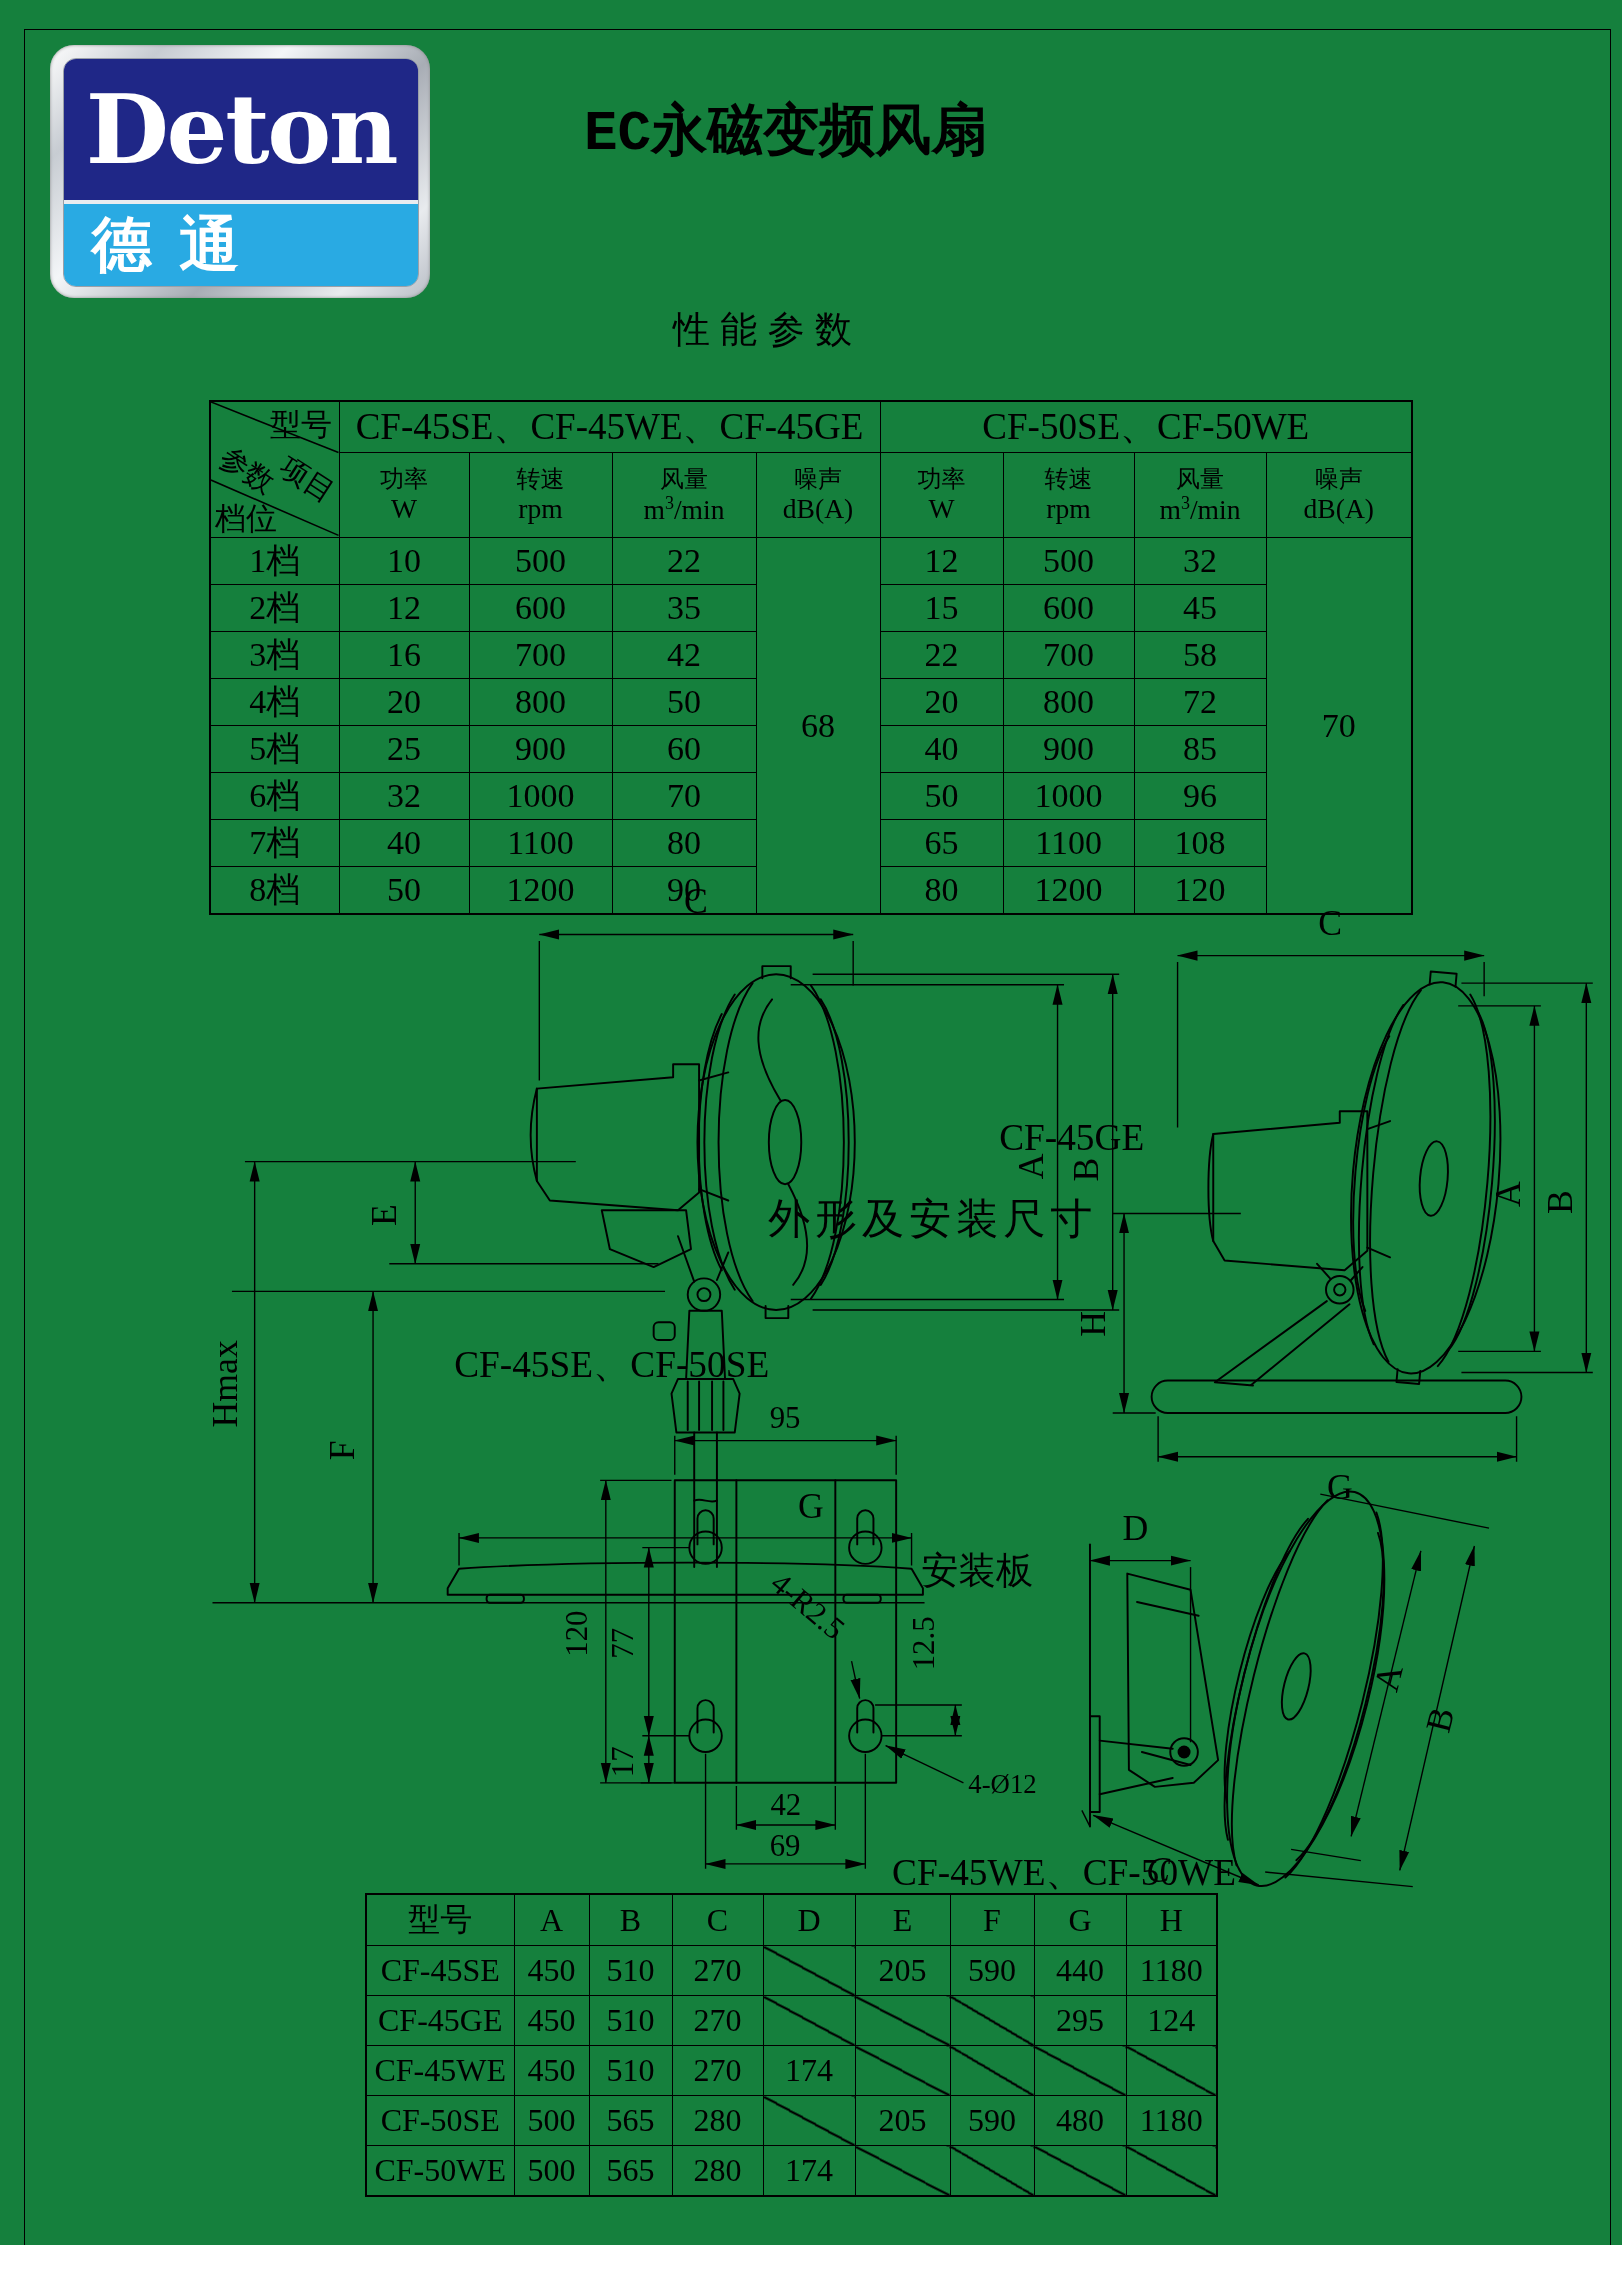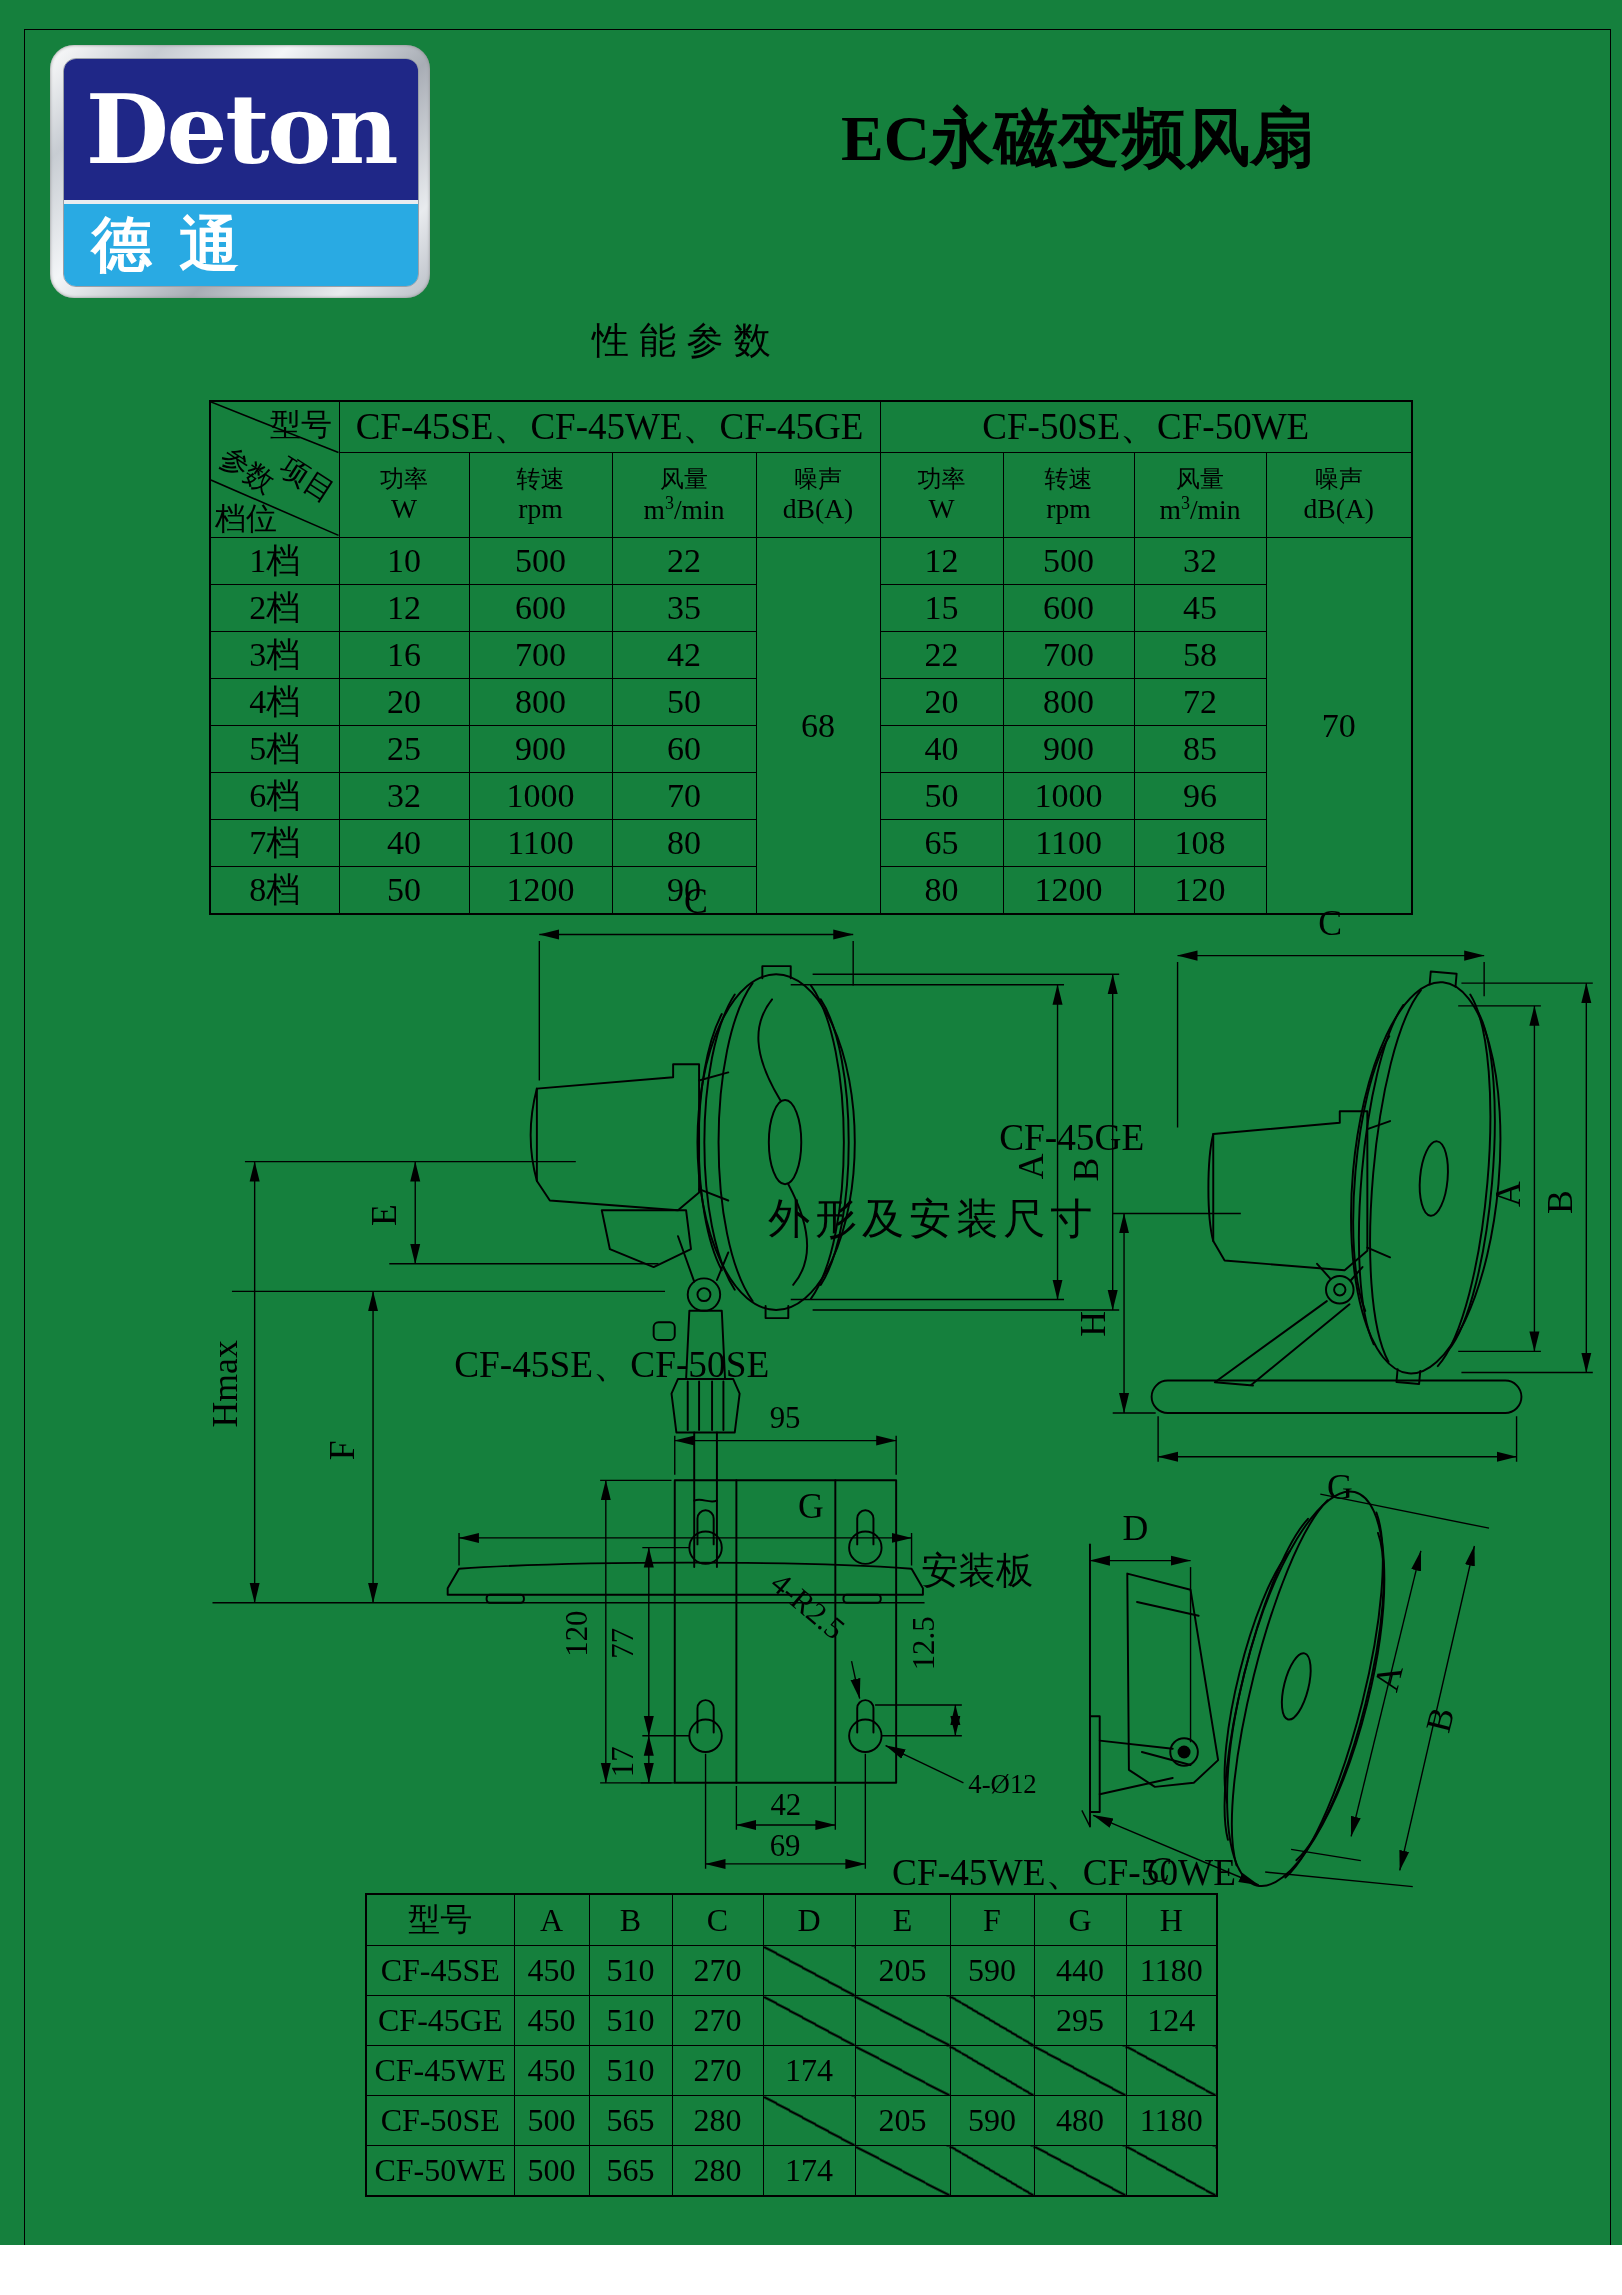--- a/index.html
+++ b/index.html
@@ -14,23 +14,23 @@
   .logo-inner{width:100%;height:100%;border-radius:13px;overflow:hidden;display:flex;flex-direction:column;
         border:1.6px solid #9aa0a8;}
   .logo-top{flex:1.72;background:#1f2787;display:flex;align-items:center;justify-content:center;}
   .logo-top span{color:#fff;font-family:"DejaVu Serif","Liberation Serif",serif;font-weight:bold;
         font-size:96px;letter-spacing:-2.4px;line-height:1;}
   .logo-bottom{flex:1;background:#29aae3;border-top:4px solid #e8ecf0;display:flex;align-items:center;justify-content:flex-start;}
   .logo-bottom span{color:#fff;font-weight:bold;font-size:60px;letter-spacing:27.6px;text-indent:27.6px;line-height:1;
         font-family:"Liberation Sans",sans-serif;}
 
   
-  .doc-title{position:absolute;left:584px;top:104px;width:730px;text-align:right;
-        font-family:Liberation Serif, serif;font-weight:bold;font-size:64px;line-height:1.1;}
-  .doc-subtitle{position:absolute;left:592px;top:316px;width:341px;
+  .doc-title{position:absolute;left:584px;top:104px;width:730px;text-align:left;
+        font-family:Liberation Mono, monospace;font-weight:bold;font-size:56px;line-height:1.1;}
+  .doc-subtitle{position:absolute;left:592px;top:305px;width:341px;text-align:center;
         font-family:"Liberation Sans","DejaVu Sans",sans-serif;font-weight:500;font-size:37px;}
 
   
   table{border-collapse:collapse;table-layout:fixed;}
   td{border:1.6px solid #000;text-align:center;vertical-align:middle;padding:0;overflow:hidden;}
 
   #perf-table{position:absolute;left:209px;top:400px;width:1202px;border:2.4px solid #000;}
   #perf-table .gh{font-size:37px;height:50px;}
   #perf-table .ph{height:84px;}
   #perf-table .ph .cn{font-size:24px;line-height:1.2;}

